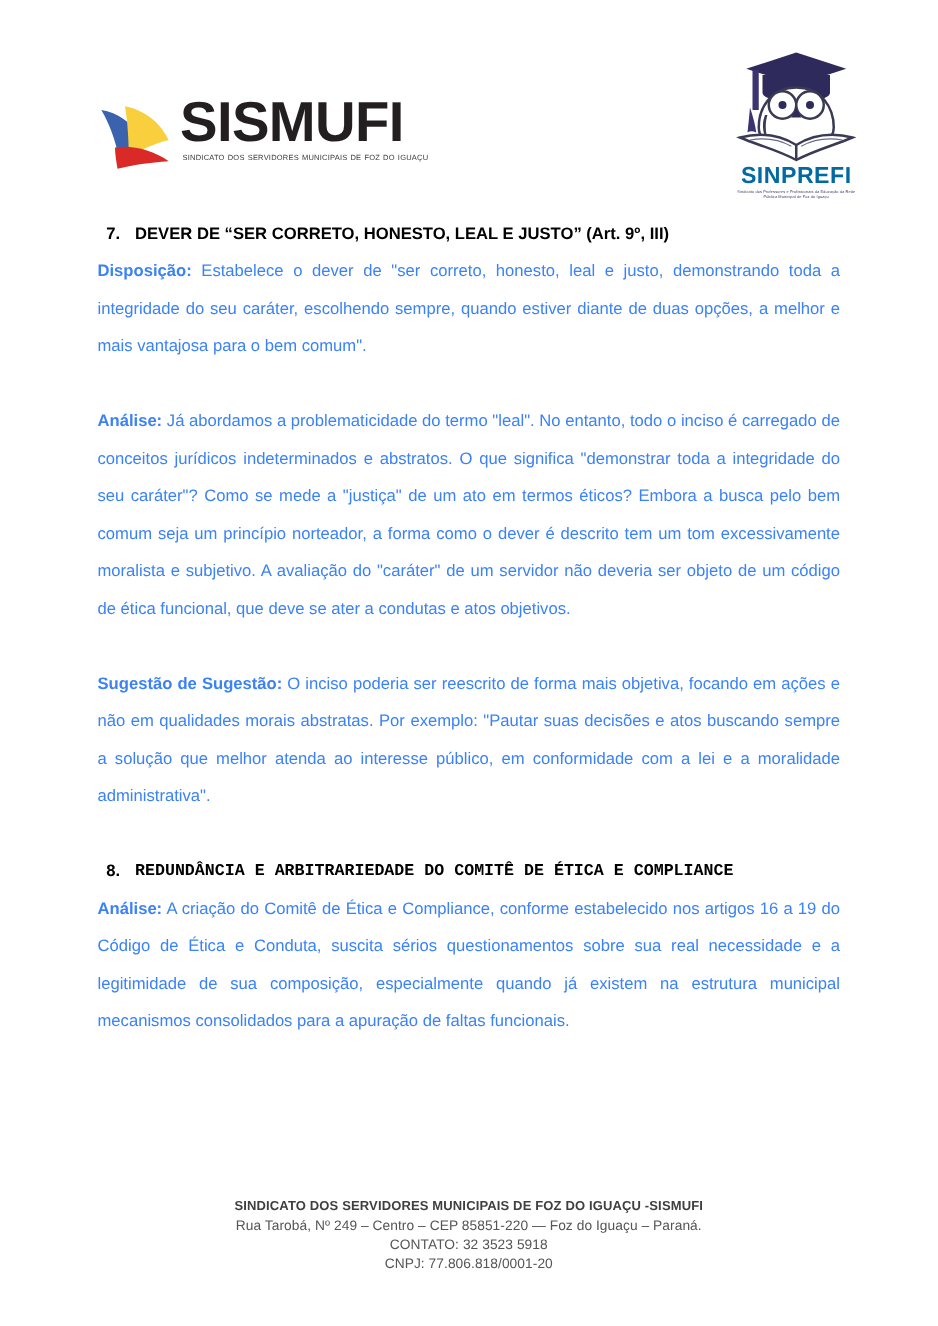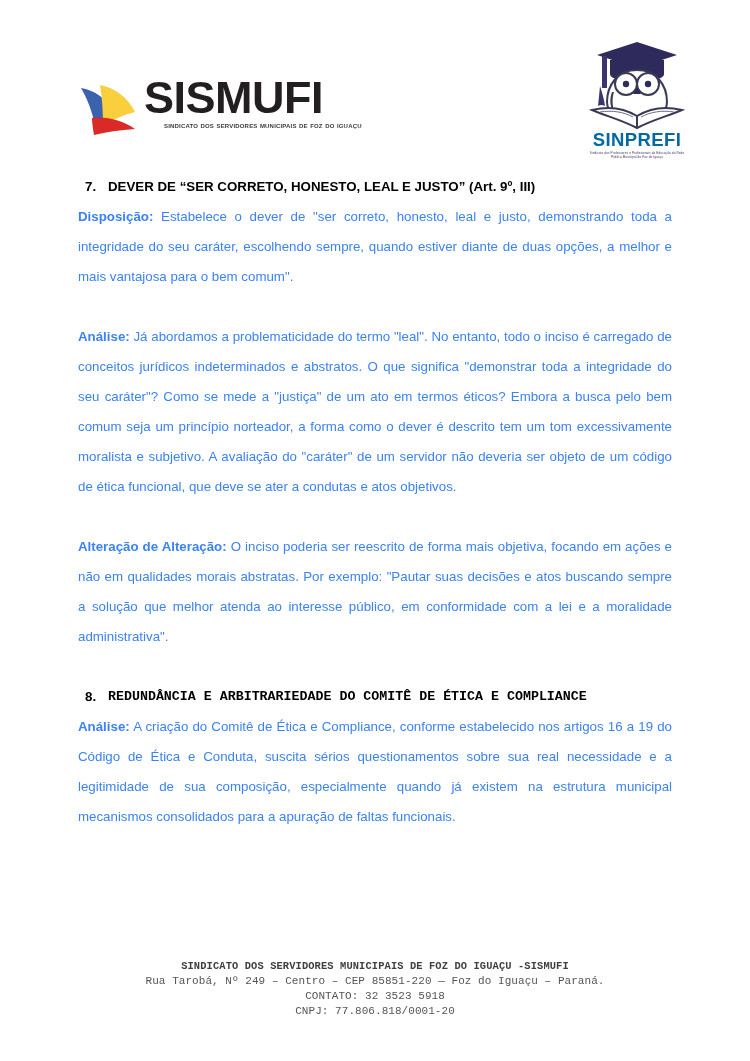--- a/index.html
+++ b/index.html
@@ -56,28 +56,28 @@
   .sismufi-name {
     font-family: "Liberation Sans", sans-serif;
     font-weight: bold;
     font-size: 45px;
     line-height: 44px;
     letter-spacing: -0.5px;
     color: #231f20;
   }
   .sismufi-tag {
     font-family: "Liberation Sans", sans-serif;
-    font-weight: bold;
+    font-weight: normal;
     font-size: 8.1px;
     letter-spacing: 0.18px;
     color: #3a3a3a;
     font-variant: small-caps;
     text-transform: lowercase;
     margin-top: 1px;
-    margin-left: 20px;
+    margin-left: 2px;
     white-space: nowrap;
   }
 
   
   .sinprefi-logo {
     position: absolute;
     right: 52px;
     top: 34px;
     width: 122px;
     text-align: center;
@@ -150,21 +150,20 @@
 
   .gap-sm { height: 30px; }
 
   
   .footer {
     position: absolute;
     left: 0;
     bottom: 42px;
     width: 750px;
     text-align: center;
-    font-family: Liberation Mono, monospace;
   }
   .footer-title {
     font-size: 10.4px;
     font-weight: bold;
     letter-spacing: 0.12px;
     color: #3f3f3f;
     line-height: 16px;
   }
   .footer-line {
     font-size: 11px;
@@ -233,21 +232,21 @@
     </div>
 
     <p class="body"><b>Disposição:</b><span> Estabelece o dever de "ser correto, honesto, leal e justo, demonstrando toda a integridade do seu caráter, escolhendo sempre, quando estiver diante de duas opções, a melhor e mais vantajosa para o bem comum".</span></p>
 
     <div class="gap-sm"></div>
 
     <p class="body"><b>Análise:</b><span> Já abordamos a problematicidade do termo "leal". No entanto, todo o inciso é carregado de conceitos jurídicos indeterminados e abstratos. O que significa "demonstrar toda a integridade do seu caráter"? Como se mede a "justiça" de um ato em termos éticos? Embora a busca pelo bem comum seja um princípio norteador, a forma como o dever é descrito tem um tom excessivamente moralista e subjetivo. A avaliação do "caráter" de um servidor não deveria ser objeto de um código de ética funcional, que deve se ater a condutas e atos objetivos.</span></p>
 
     <div class="gap-sm"></div>
 
-    <p class="body"><b>Alteração de Alteração:</b><span> O inciso poderia ser reescrito de forma mais objetiva, focando em ações e não em qualidades morais abstratas. Por exemplo: "Pautar suas decisões e atos buscando sempre a solução que melhor atenda ao interesse público, em conformidade com a lei e a moralidade administrativa".</span></p>
+    <p class="body"><b>Sugestão de Sugestão:</b><span> O inciso poderia ser reescrito de forma mais objetiva, focando em ações e não em qualidades morais abstratas. Por exemplo: "Pautar suas decisões e atos buscando sempre a solução que melhor atenda ao interesse público, em conformidade com a lei e a moralidade administrativa".</span></p>
 
     <div class="gap-sm"></div>
 
     <div class="h-num justified">
       <span class="marker">8.</span>
       <span class="htext">REDUNDÂNCIA E ARBITRARIEDADE DO COMITÊ DE ÉTICA E COMPLIANCE</span>
     </div>
 
     <p class="body"><b>Análise:</b><span> A criação do Comitê de Ética e Compliance, conforme estabelecido nos artigos 16 a 19 do Código de Ética e Conduta, suscita sérios questionamentos sobre sua real necessidade e a legitimidade de sua composição, especialmente quando já existem na estrutura municipal mecanismos consolidados para a apuração de faltas funcionais.</span></p>
   </div>

